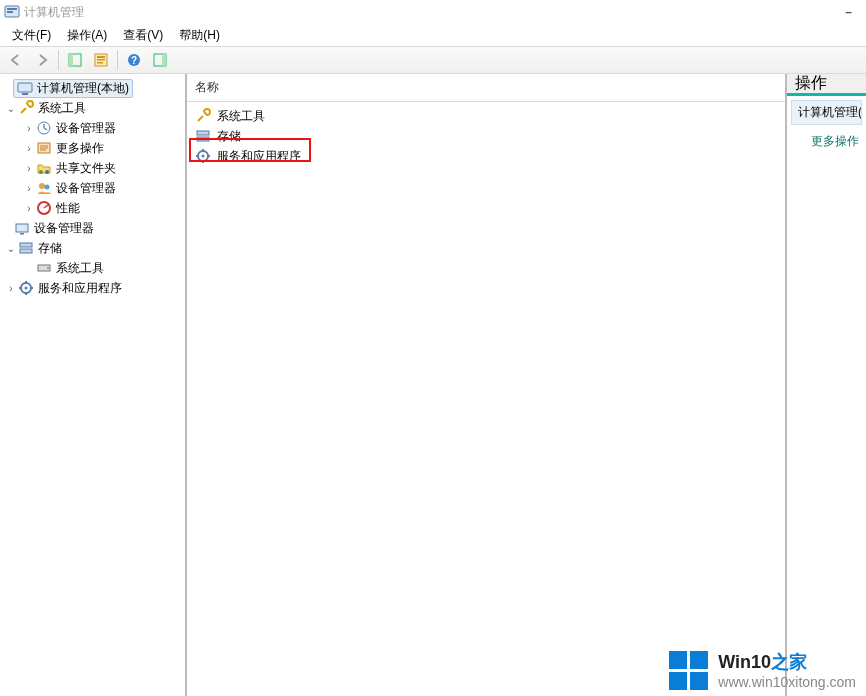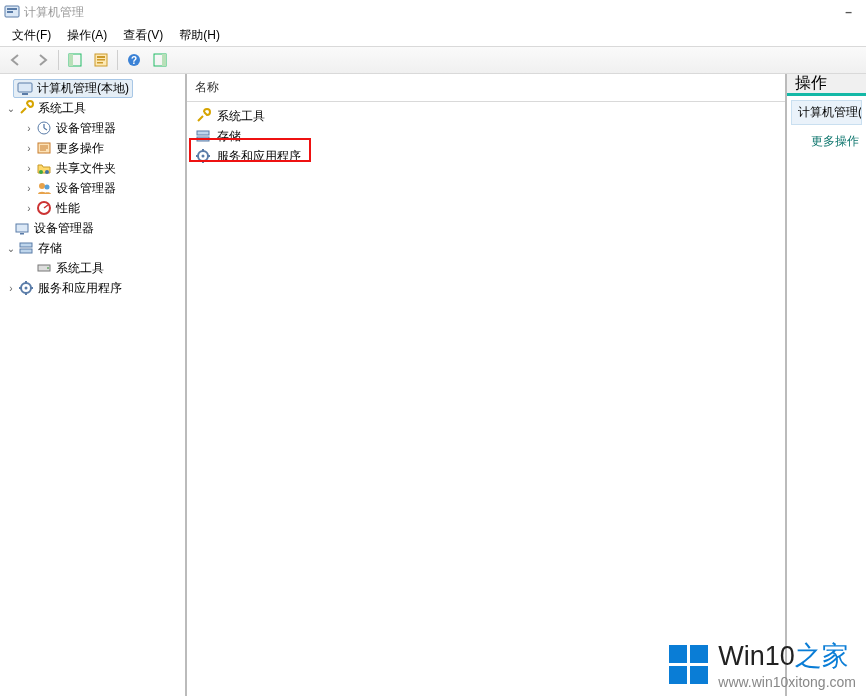--- a/index.html
+++ b/index.html
@@ -162,21 +162,21 @@
     color: #333;
   }
   .watermark .logo {
     display: grid;
     grid-template-columns: 18px 18px;
     grid-template-rows: 18px 18px;
     gap: 3px;
     margin-right: 10px;
   }
   .watermark .logo span { background: #0a7dd6; }
-  .watermark .txt1 { font-size: 27px; font-weight: normal; color: #222; margin-top: 35px; }
+  .watermark .txt1 { font-size: 18px; font-weight: bold; color: #222; margin-top: 35px; }
   .watermark .txt2 { font-size: 14px; color: #888; display:block; }
   
   svg { display: block; }
 </style>
 </head>
 <body>
 
 <div class="titlebar">
   <span class="app-icon">
     <svg width="16" height="16">

